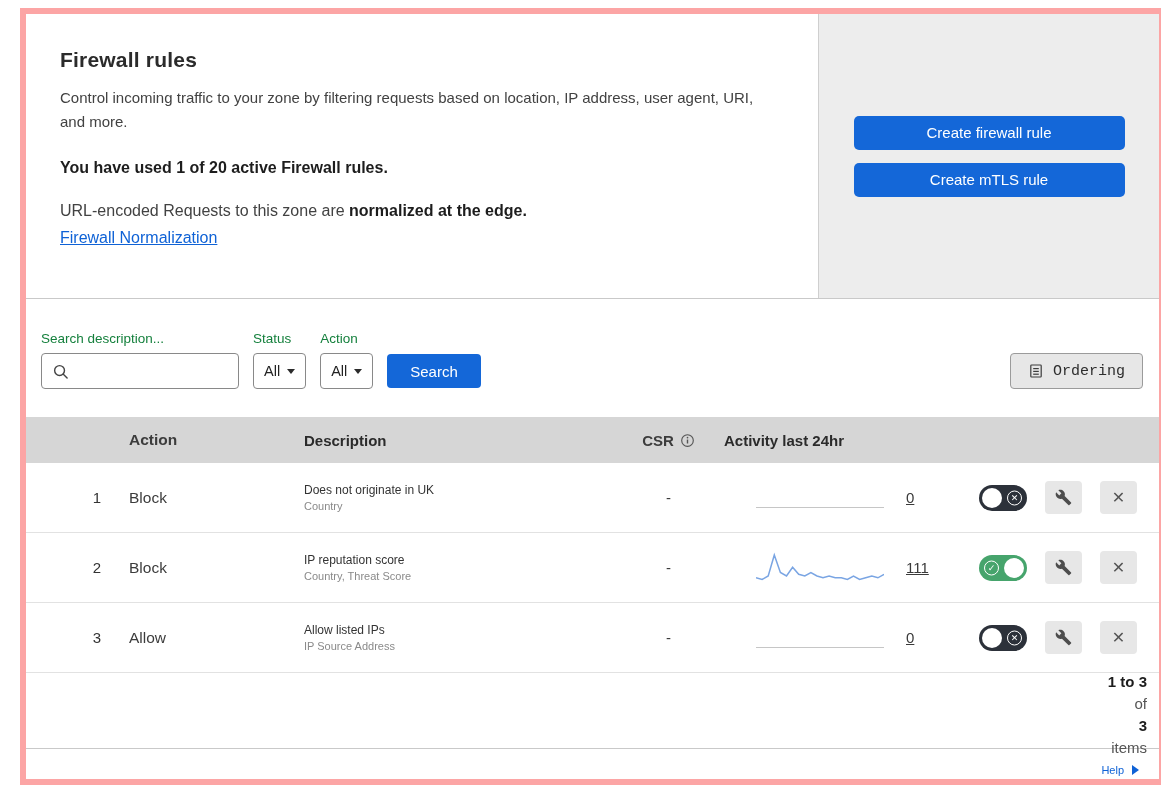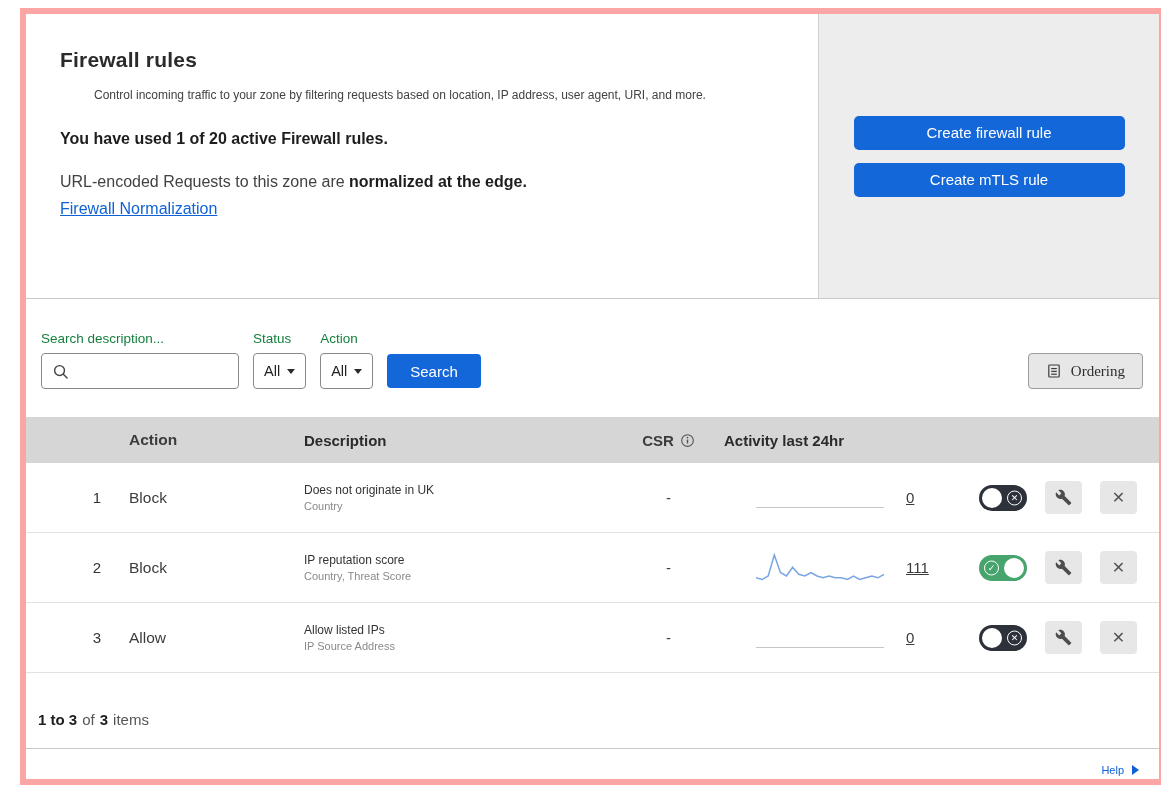--- a/index.html
+++ b/index.html
@@ -15,21 +15,21 @@
     width: 1145px; height: 777px;
     border: 6px solid #fca5a5;
     background: #fff;
     overflow: hidden;
   }
 
   
   .header { display: flex; height: 285px; border-bottom: 1px solid #c9c9c9; }
   .header-left { flex: 1; padding: 34px 40px 0 34px; }
   .page-title { font-size: 21px; font-weight: 700; color: #2b2b2b; letter-spacing: .2px; }
-  .desc { margin-top: 14px; font-size: 12px; line-height: 1.6; color: #424242; max-width: 748px; margin-left: 34px; }
+  .desc { margin-top: 14px; font-size: 15px; line-height: 1.6; color: #424242; max-width: 748px; }
   .usage { margin-top: 25px; font-size: 16px; font-weight: 700; color: #1d1d1d; }
   .norm { margin-top: 25px; font-size: 16px; color: #424242; }
   .norm strong { color: #1d1d1d; }
   .link { display: inline-block; margin-top: 9px; font-size: 16px; color: var(--link-blue, #0f62d6); text-decoration: underline; cursor: pointer; }
   .header-right {
     width: 341px; background: var(--panel-bg, #ededed); border-left: 1px solid #cfcfcf;
     display: flex; flex-direction: column; align-items: center; justify-content: center; gap: 13px;
   }
   .btn-primary {
     width: 271px; height: 34px;
@@ -41,21 +41,21 @@
   
   .filters { height: 118px; display: flex; justify-content: space-between; align-items: flex-end; padding: 0 16px 28px 15px; }
   .filters-left { display: flex; align-items: flex-end; gap: 14px; }
   .f-group { display: flex; flex-direction: column; gap: 7px; }
   .f-label { font-size: 13.5px; color: #15803d; }
   .search-box { width: 198px; height: 36px; border: 1px solid #898989; border-radius: 4px; display: flex; align-items: center; padding: 0 10px; background: #fff; gap: 6px; }
   .search-box input { border: none; outline: none; flex: 1; font-size: 14px; font-family: inherit; min-width: 0; background: transparent; }
   .dropdown { height: 36px; border: 1px solid #898989; border-radius: 4px; background: #fff; display: inline-flex; align-items: center; gap: 7px; padding: 0 10px; font-size: 14.5px; color: #222; cursor: pointer; font-family: inherit; }
   .caret { width: 0; height: 0; border-left: 4.5px solid transparent; border-right: 4.5px solid transparent; border-top: 5.5px solid #2b2b2b; }
   .btn-search { height: 34px; padding: 0 23px; background: var(--primary-blue, #1467d8); color: #fff; border: none; border-radius: 4px; font-size: 15px; font-family: inherit; cursor: pointer; margin-bottom: 1px; }
-  .btn-ordering { height: 36px; padding: 0 17px; background: #e7e7e7; border: 1px solid #9b9b9b; border-radius: 4px; display: inline-flex; align-items: center; gap: 9px; font-size: 15px; color: #2d2d2d; font-family: Liberation Serif, serif; cursor: pointer; }
+  .btn-ordering { height: 36px; padding: 0 17px; background: #e7e7e7; border: 1px solid #9b9b9b; border-radius: 4px; display: inline-flex; align-items: center; gap: 9px; font-size: 15px; color: #2d2d2d; font-family: Liberation Mono, monospace; cursor: pointer; }
 
   
   .thead, .trow { display: grid; grid-template-columns: 95px 175px 325px 95px 215px 1fr; align-items: center; }
   .thead { height: 46px; background: var(--table-header-bg, #d6d6d6); font-weight: 700; font-size: 15px; color: #2b2b2b; }
   .trow { height: 70px; border-bottom: 1px solid #e2e2e2; background: #fff; }
   .c-index { text-align: right; padding-right: 20px; font-size: 15px; color: #333; }
   .c-action { padding-left: 8px; font-size: 15.5px; color: #3c3c3c; }
   .c-desc { padding-left: 8px; }
   .d-title { font-size: 12px; color: #333; }
   .d-sub { font-size: 11px; color: #8a8a8a; margin-top: 3px; }
@@ -75,21 +75,21 @@
   .toggle.off .knob { left: 3px; }
   .toggle.on .knob { right: 3px; }
   .t-ic { position: absolute; top: 50%; transform: translateY(-50%); width: 15px; height: 15px; border: 1.5px solid #fff; border-radius: 50%; display: flex; align-items: center; justify-content: center; color: #fff; font-size: 9px; line-height: 1; }
   .t-ic.check { left: 5px; }
   .t-ic.cross { right: 5px; }
 
   .icon-btn { width: 37px; height: 33px; border: none; border-radius: 4px; background: #e7e7e7; display: flex; align-items: center; justify-content: center; cursor: pointer; color: #4d4d4d; }
   .x-glyph { font-size: 16px; color: #555; line-height: 1; }
 
   
-  .items-footer { height: 75px; display: flex; align-items: flex-end; gap: 5px; padding: 0 12px 20px; font-size: 15px; color: #555; }
+  .items-footer { height: 75px; display: flex; align-items: flex-end; gap: 5px; padding: 0 12px 20px; font-size: 15px; color: #555; flex-direction: column; }
   .items-footer b { color: #1d1d1d; }
   .help-row { height: 43px; border-top: 1px solid #c9c9c9; display: flex; align-items: center; justify-content: flex-end; gap: 8px; padding: 0 20px; }
   .help-link { color: var(--link-blue, #0f62d6); font-size: 11px; cursor: pointer; }
   .help-arrow { width: 0; height: 0; border-top: 5.5px solid transparent; border-bottom: 5.5px solid transparent; border-left: 7px solid var(--link-blue, #0f62d6); }
 </style>
 </head>
 <body>
 
 <div class="card">
 

